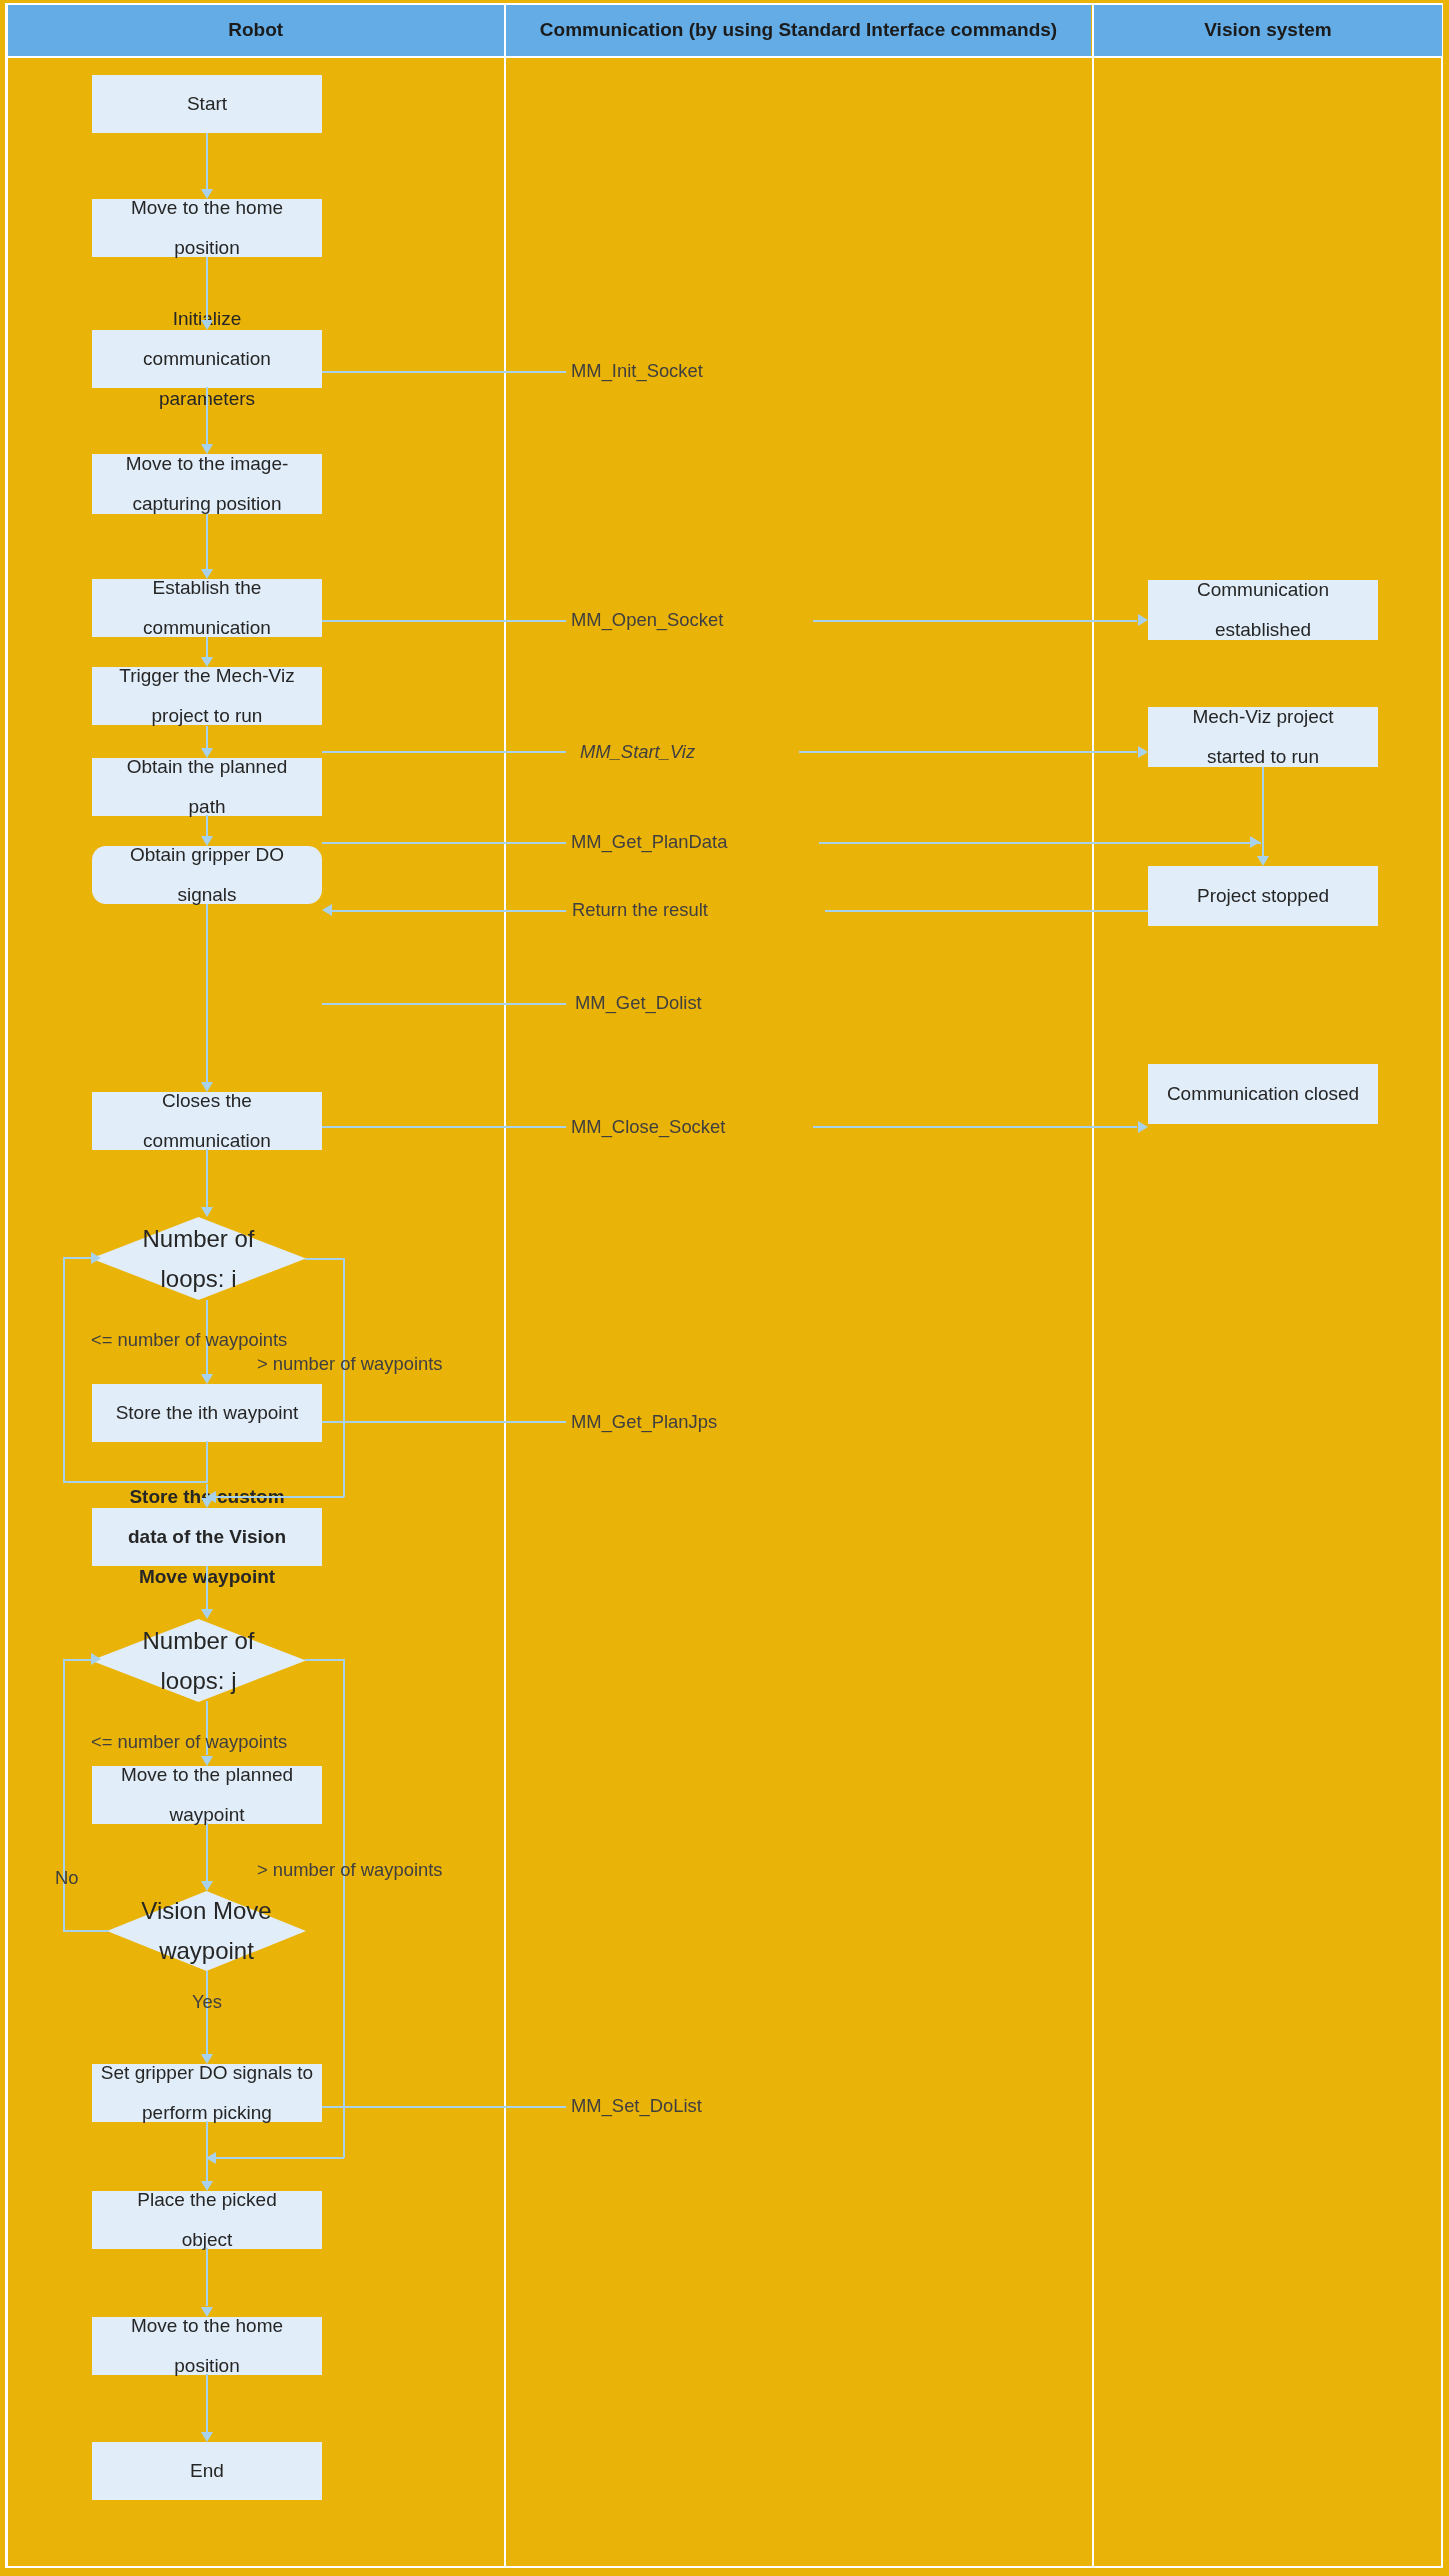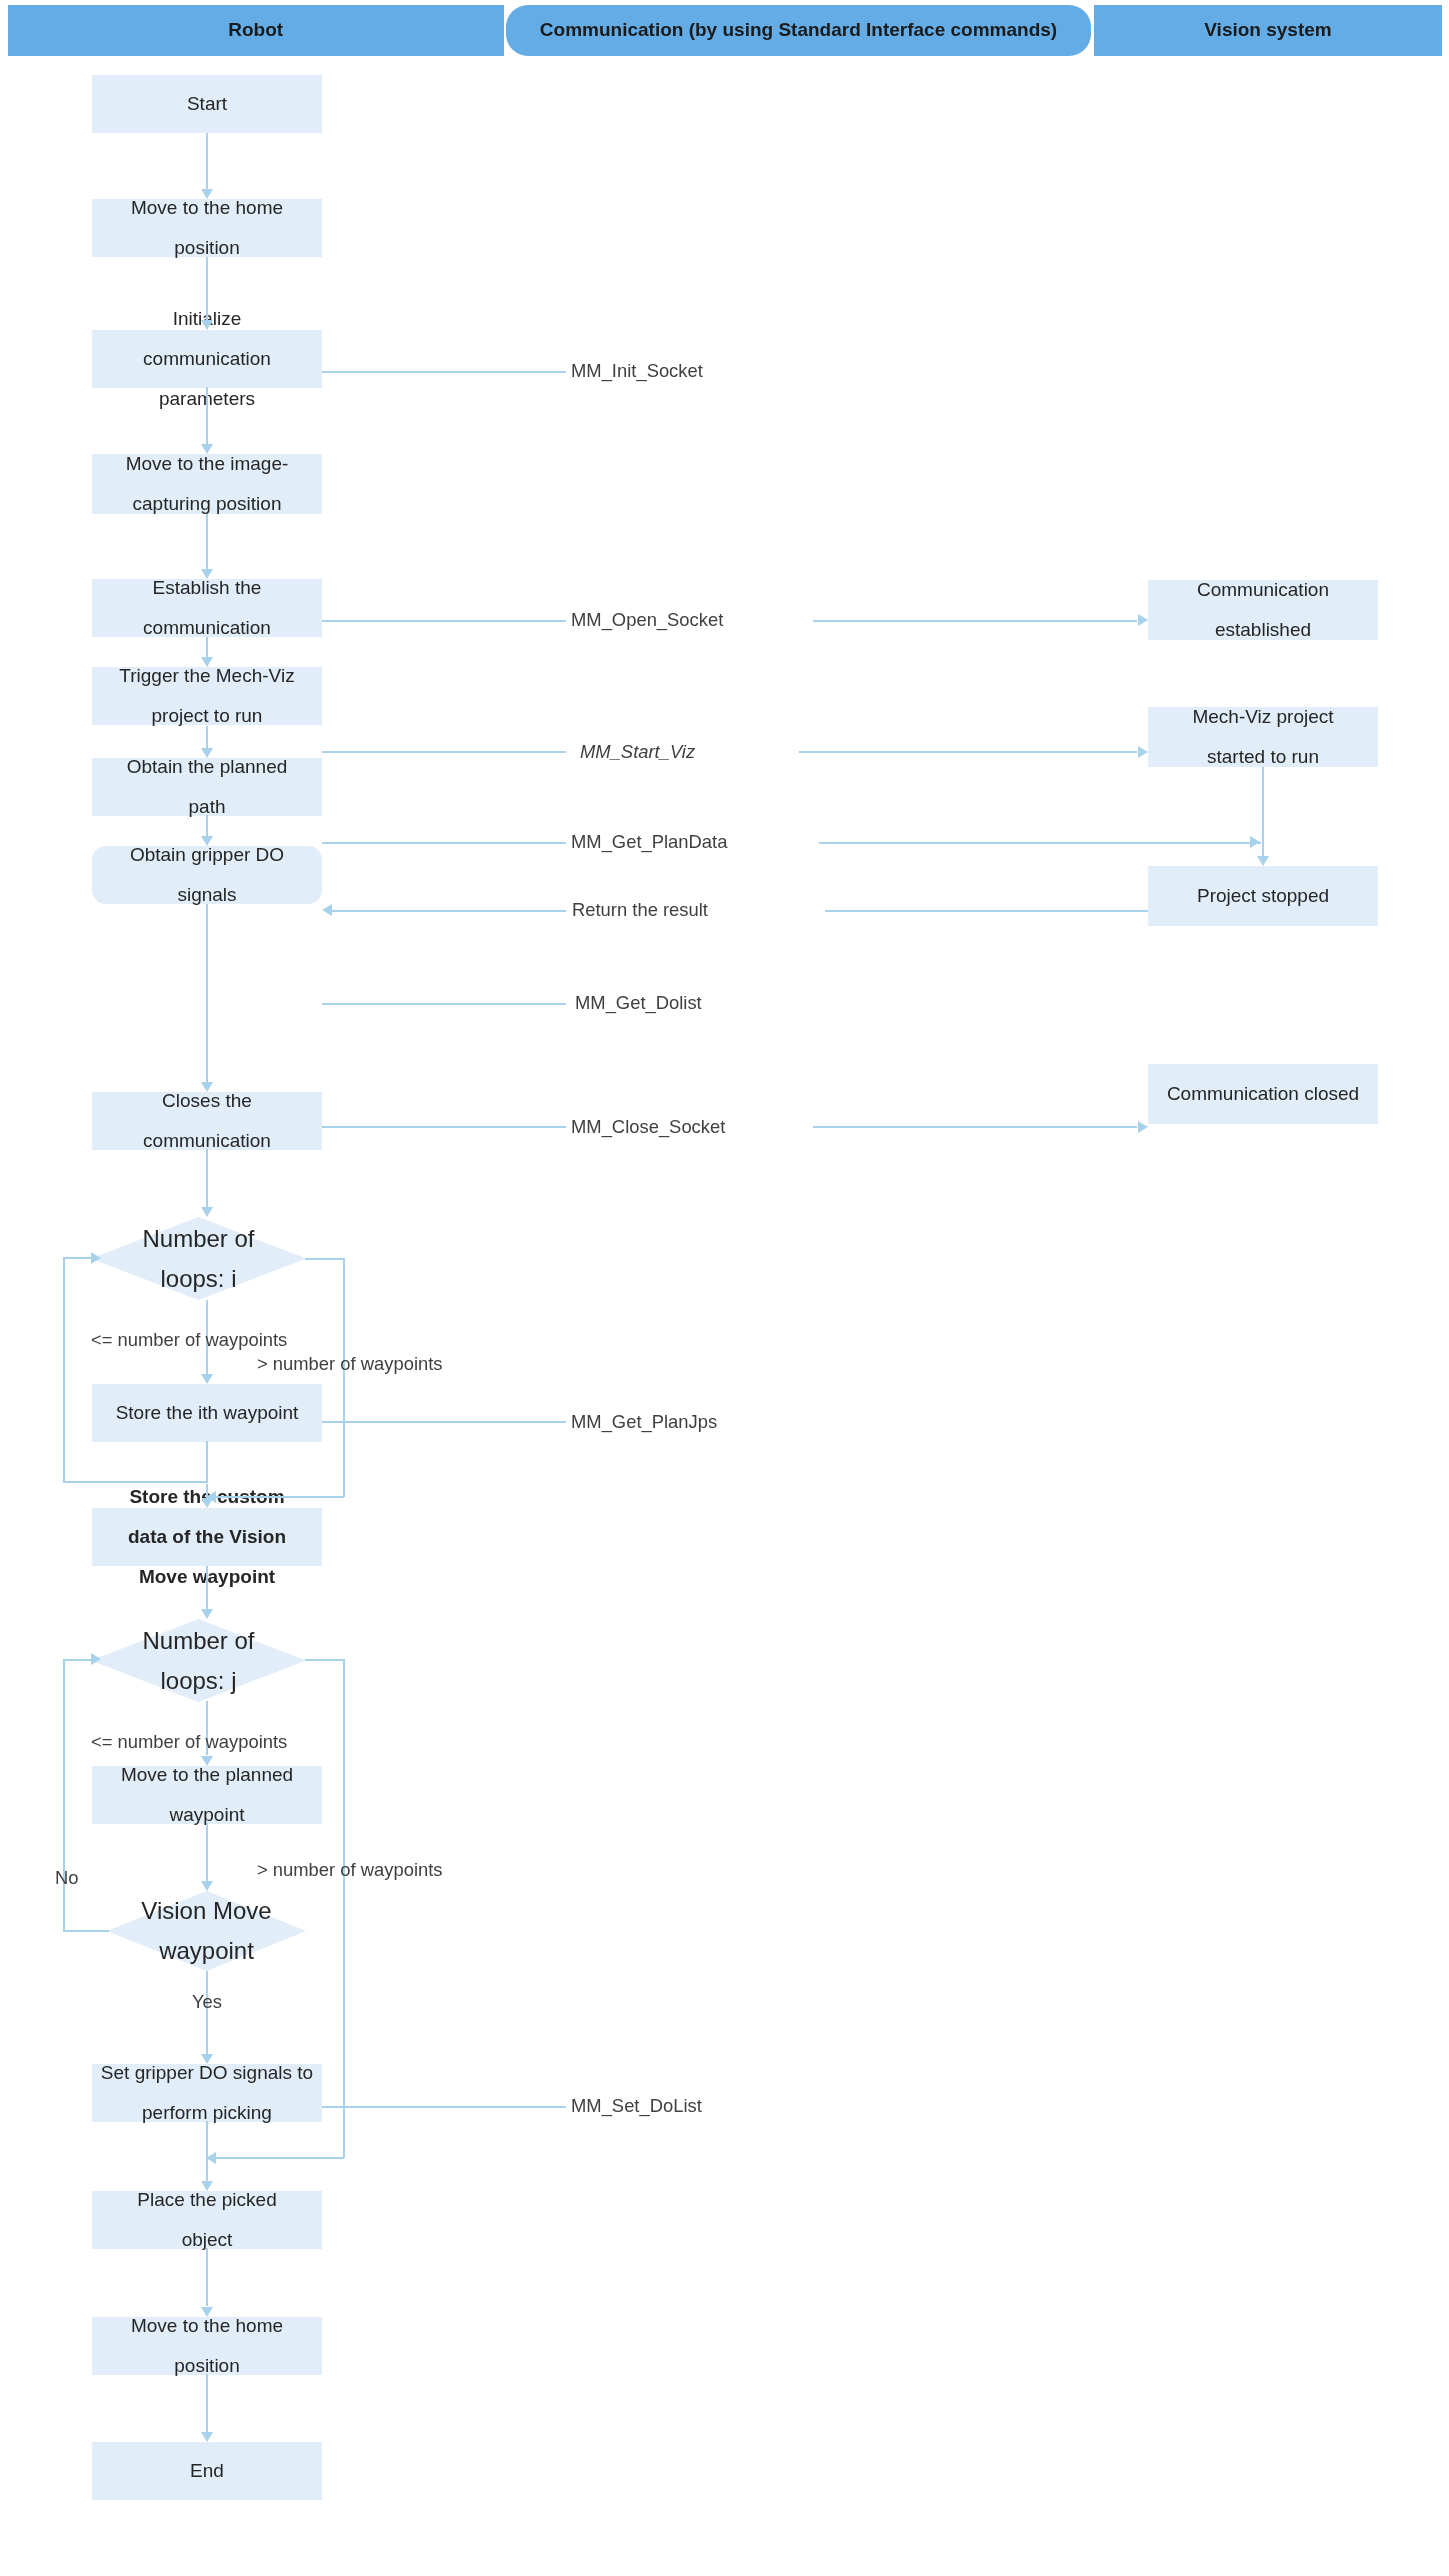--- a/index.html
+++ b/index.html
@@ -3,21 +3,21 @@
 <meta charset="utf-8">
 <title>Robot / Vision Flowchart</title>
 <style>
   html,body{margin:0;padding:0;background:#000;}
   body{font-family:"Liberation Sans","DejaVu Sans",sans-serif;}
 
   #canvas{
     position:relative;
     width:1449px;
     height:2576px;
-    background:#ffffff;
+    background:#eab308;
     overflow:hidden;
   }
 
   
   .lane-head{
     position:absolute;
     top:5.4px;
     height:51px;
     background:#63ACE5;
     color:#1b1b1b;
@@ -119,21 +119,21 @@
 <div id="canvas">
 
   <div class="frame-line" style="left:5.4px;top:3.1px;width:1438px;height:2.3px;"></div>
   <div class="frame-line" style="left:5.4px;top:2566px;width:1438px;height:2.3px;"></div>
   <div class="frame-line" style="left:5.4px;top:3.1px;width:2.3px;height:2565px;"></div>
   <div class="frame-line" style="left:1441px;top:3.1px;width:2.3px;height:2565px;"></div>
 
   <div class="lane-head" style="left:7.7px;width:496px;">
     <span>Robot</span>
   </div>
-  <div class="lane-head" style="left:506px;width:585px;border-radius:22px;">
+  <div class="lane-head" style="left:506px;width:585px;">
     <span>Communication (by using Standard Interface commands)</span>
   </div>
   <div class="lane-head" style="left:1094px;width:348px;">
     <span>Vision system</span>
   </div>
 
   <div class="lane-divider" style="left:504px;height:2563px;"></div>
   <div class="lane-divider" style="left:1092px;height:2563px;"></div>
   <div class="frame-line" style="left:7.7px;top:56px;width:1434px;height:1.5px;"></div>
 

